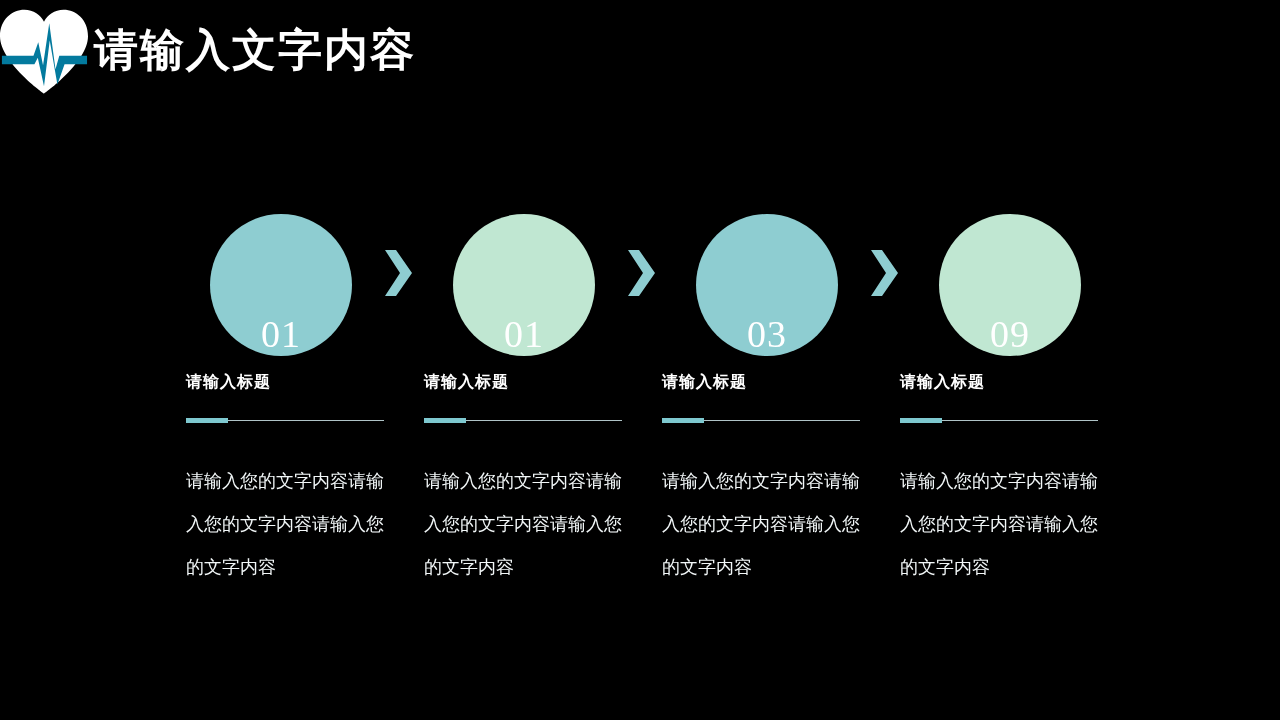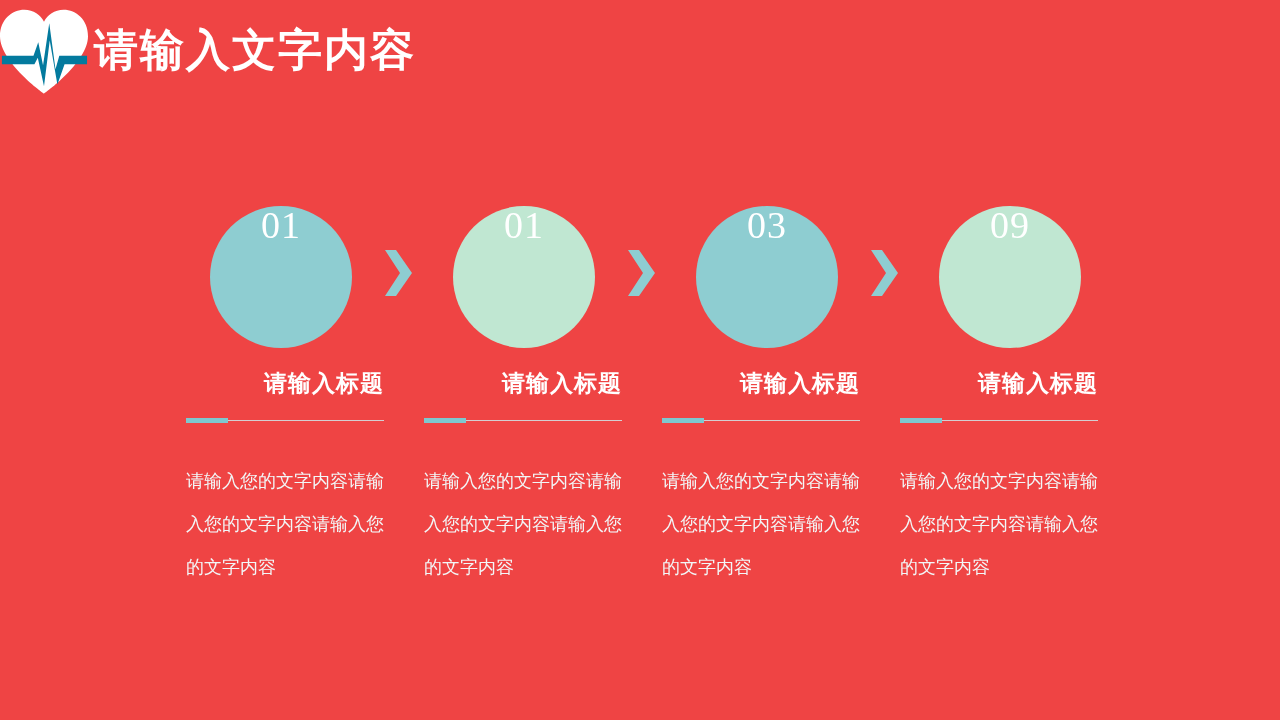--- a/index.html
+++ b/index.html
@@ -13,21 +13,21 @@
     overflow: hidden;
     background: #037a9e;
     font-family: "Liberation Serif", "DejaVu Serif", serif;
     -webkit-font-smoothing: antialiased;
   }
 
   .slide {
     position: relative;
     width: 1280px;
     height: 720px;
-    background: #ef4444;
+    background: #000000;
   }
 
   
   .header {
     position: absolute;
     left: 0;
     top: 0;
     height: 100px;
     display: flex;
     align-items: center;
@@ -54,26 +54,26 @@
   
   .steps {
     position: absolute;
     left: 190px;
     top: 202px;
     width: 900px;
     height: 142px;
   }
   .circle {
     position: absolute;
-    top: 4px;
+    top: 12px;
     width: 142px;
     height: 142px;
     border-radius: 50%;
     display: flex;
-    align-items: flex-start;
+    align-items: flex-end;
     justify-content: center;
   }
   .circle .num {
     font-family: "Liberation Serif", "DejaVu Serif", serif;
     font-size: 38px;
     color: #ffffff;
     line-height: 1;
     letter-spacing: 1px;
     padding-bottom: 3px;
   }
@@ -102,25 +102,25 @@
     height: 300px;
     display: flex;
   }
   .col {
     width: 238px;
     box-sizing: border-box;
     padding: 0 20px;
     position: relative;
   }
   .col-title {
-    font-family: Liberation Sans, sans-serif;
-    font-size: 23px;
+    font-family: Liberation Mono, monospace;
+    font-size: 16px;
     font-weight: bold;
     color: #ffffff;
-    text-align: right;
+    text-align: left;
     letter-spacing: 1px;
     line-height: 34px;
     height: 34px;
     white-space: nowrap;
   }
   .divider {
     position: relative;
     height: 6px;
     margin-top: 18px;
     width: 100%;

